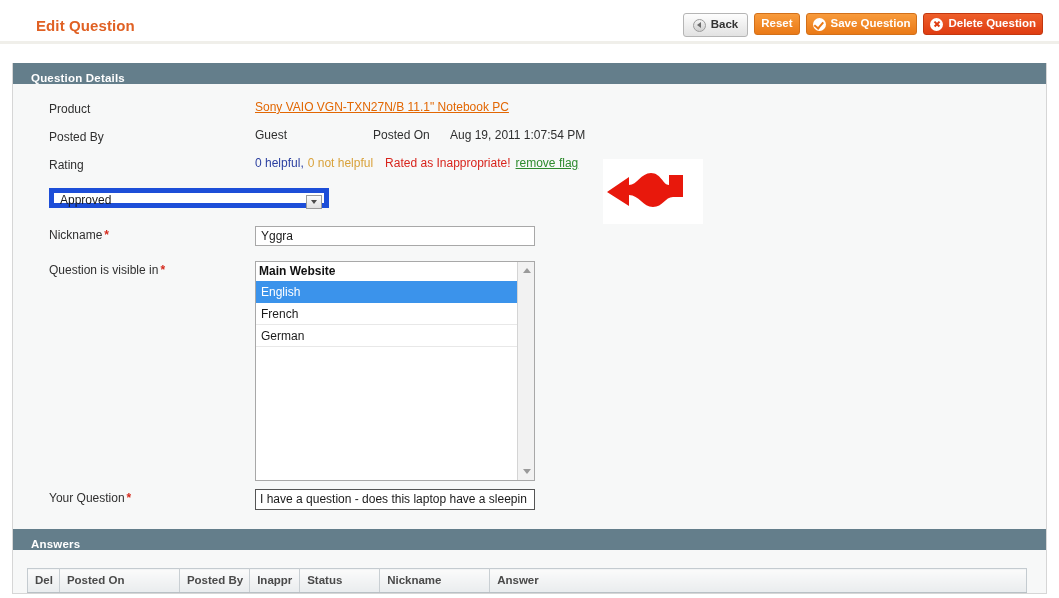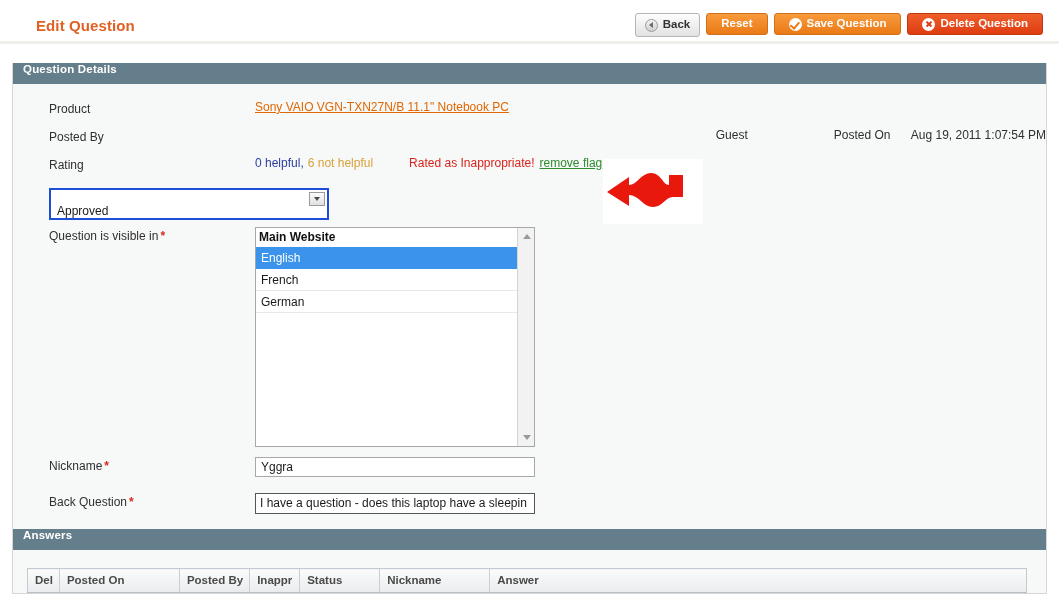--- a/index.html
+++ b/index.html
@@ -30,21 +30,21 @@
   }
   .head-buttons {
     position: absolute;
     right: 16px; top: 13px;
     display: flex;
     gap: 6px;
     align-items: flex-start;
   }
   .btn {
     height: 22px;
-    padding: 0 14px;
+    padding: 0 6px;
     border-radius: 3px;
     font-size: 11.5px;
     font-weight: bold;
     color: #ffffff;
     display: inline-flex;
     align-items: center;
     gap: 5px;
     cursor: pointer;
     white-space: nowrap;
     line-height: 1;
@@ -114,22 +114,22 @@
   .panel {
     margin: 0 12px;
     background: #f7f8f8;
     border: 1px solid #d6d6d6;
     border-top: none;
   }
   .panel-head {
     background: #647e8b;
     height: 21px;
     display: flex;
-    align-items: flex-start;
-    padding-left: 10px;
+    align-items: flex-end;
+    padding-left: 18px;
     color: #ffffff;
     font-size: 11.5px;
     font-weight: bold;
     letter-spacing: .2px;
   }
   .panel-body { background: #f7f8f8; }
 
   #qdetails-panel { position: absolute; left: 0; top: 63px; width: 1059px; }
   #answers-panel  { position: absolute; left: 0; top: 529px; width: 1059px; }
 
@@ -150,39 +150,39 @@
   }
   .req { color: #d52b1e; font-weight: bold; margin-left: 2px; }
   .fvalue { flex: 1; font-size: 12px; }
 
   .prod-link {
     color: #e26703;
     text-decoration: underline;
     cursor: pointer;
     font-size: 12px;
   }
-  .inline-pair { display: flex; align-items: baseline; justify-content: flex-end; }
+  .inline-pair { display: flex; align-items: baseline; }
   .v-guest { width: 118px; }
   .v-postedon-lbl { width: 77px; }
 
   .rating-line { display: flex; align-items: baseline; gap: 0; }
   .c-blue   { color: #2b3fa0; }
   .c-sep    { color: #2b3fa0; }
   .c-tan    { color: #d9a23b; margin-left: 4px; }
-  .c-red    { color: #d8241c; margin-left: 36px; }
+  .c-red    { color: #d8241c; margin-left: 12px; }
   .c-green  { color: #2e8b2e; text-decoration: underline; cursor: pointer; margin-left: 5px; }
 
   
   .sel-wrap {
     position: relative;
-    width: 280px; height: 32px;
-    background: #ffffff;
-    border: 2px solid #1d4ed8;
+    width: 280px; height: 20px;
+    background: #ffffff;
+    border: 5px solid #1d4ed8;
     display: flex;
-    align-items: flex-end;
+    align-items: flex-start;
     cursor: pointer;
   }
   .sel-text { padding-left: 6px; font-size: 12px; color: #1a1a1a; }
   .sel-arrow {
     position: absolute; right: 2px; top: 2px;
     width: 16px; height: 14px;
     background: linear-gradient(#fcfcfc, #e0e0e0);
     border: 1px solid #9a9a9a;
     display: flex; align-items: center; justify-content: center;
   }
@@ -364,32 +364,41 @@
             <span class="v-postedon-lbl">Posted On</span>
             <span>Aug 19, 2011 1:07:54 PM</span>
           </div>
         </div>
 
         <div class="frow">
           <div class="flabel">Rating</div>
           <div class="fvalue rating-line">
             <span class="c-blue">0 helpful</span>
             <span class="c-sep">,</span>
-            <span class="c-tan">6 not helpful</span>
+            <span class="c-tan">0 not helpful</span>
             <span class="c-red">Rated as Inappropriate!</span>
             <span class="c-green">remove flag</span>
           </div>
         </div>
 
         <div class="frow" style="margin-top:4px;">
           <div class="fvalue">
             <div class="sel-wrap">
               <span class="sel-text">Approved</span>
               <span class="sel-arrow"></span>
             </div>
+          </div>
+        </div>
+
+        <div class="frow" style="margin-top:10px;">
+          <div class="flabel">
+            <span>Nickname</span><span class="req">*</span>
+          </div>
+          <div class="fvalue">
+            <input class="tinput" type="text" value="Yggra" style="">
           </div>
         </div>
 
         <div class="frow" style="margin-top:7px; align-items:flex-start;">
           <div class="flabel">
             <span>Question is visible in</span><span class="req">*</span>
           </div>
           <div class="fvalue">
             <div class="ms-wrap">
               <div class="ms-list">
@@ -403,32 +412,23 @@
                     <span class="tri-up"></span>
                   </div>
                 <div class="arrow-btn dn">
                     <span class="tri-dn"></span>
                   </div>
               </div>
             </div>
           </div>
         </div>
 
-        <div class="frow" style="margin-top:10px;">
-          <div class="flabel">
-            <span>Nickname</span><span class="req">*</span>
-          </div>
-          <div class="fvalue">
-            <input class="tinput" type="text" value="Yggra" style="">
-          </div>
-        </div>
-
         <div class="frow" style="margin-top:8px;">
           <div class="flabel">
-            <span>Back Question</span><span class="req">*</span>
+            <span>Your Question</span><span class="req">*</span>
           </div>
           <div class="fvalue">
             <textarea class="tarea" style="">I have a question - does this laptop have a sleepin</textarea>
           </div>
         </div>
 
       </div>
     </div>
   </div>
 </div>

